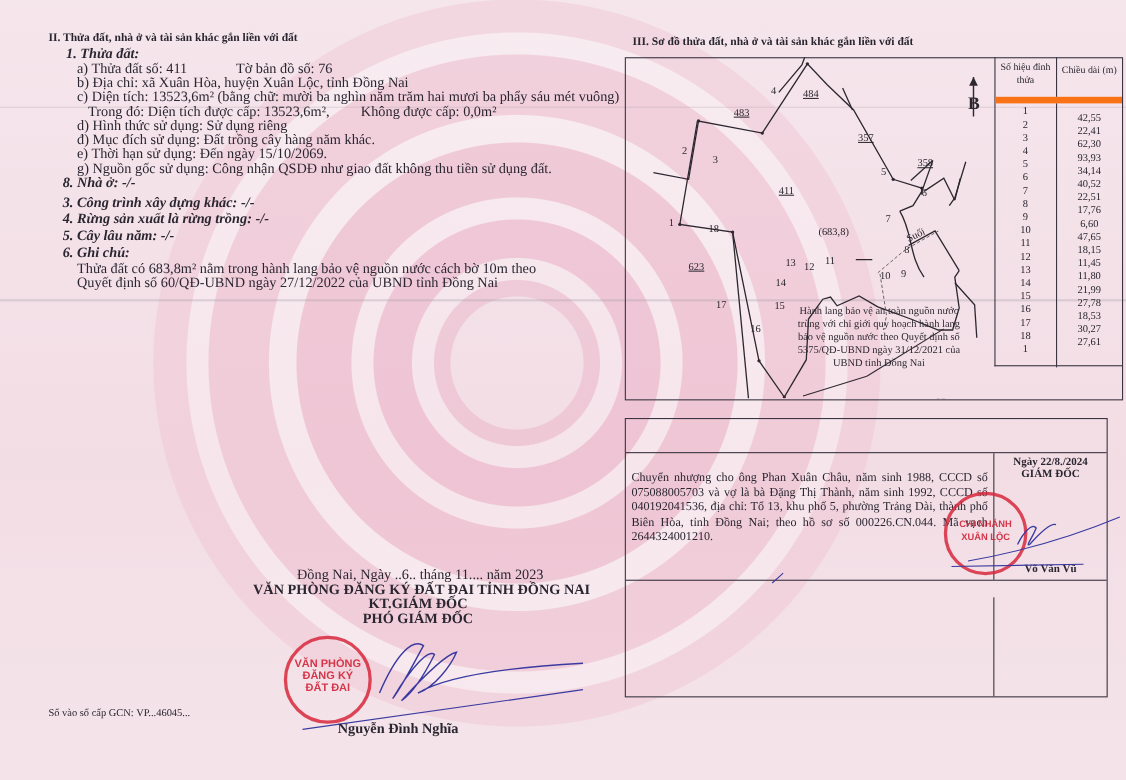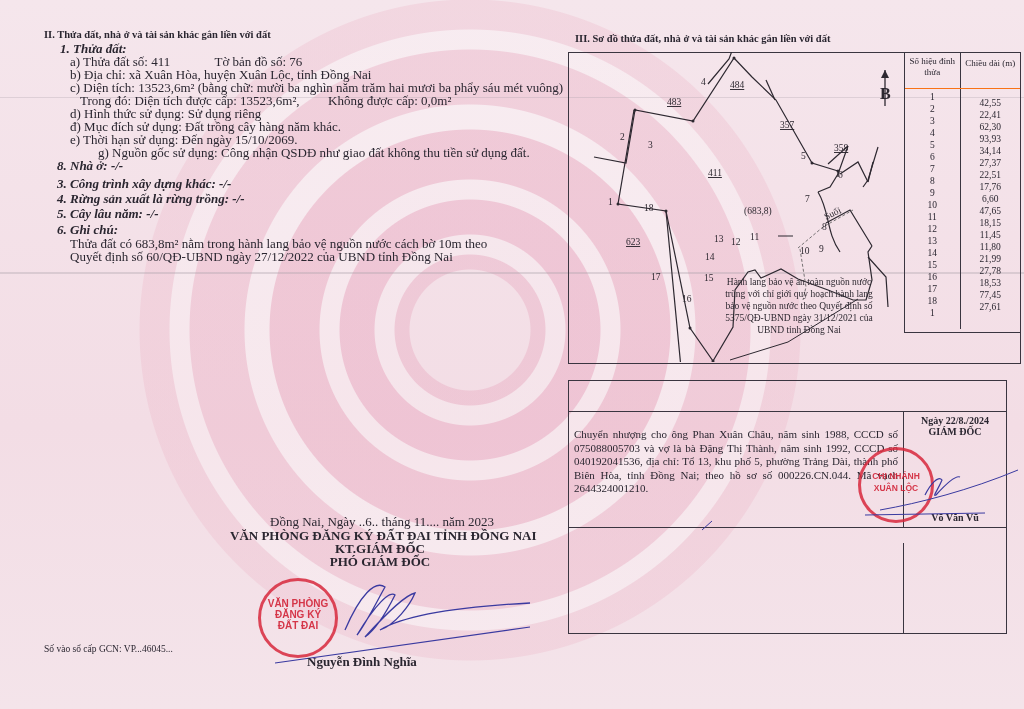--- a/index.html
+++ b/index.html
@@ -49,21 +49,21 @@
 <div class="abs t" style="left:70px;top:69px;">b) Địa chỉ: xã Xuân Hòa, huyện Xuân Lộc, tỉnh Đồng Nai</div>
 <div class="abs t" style="left:70px;top:82px;">c) Diện tích: 13523,6m² (bằng chữ: mười ba nghìn năm trăm hai mươi ba phẩy sáu mét vuông)</div>
 <div class="abs t" style="left:80px;top:95px;">
   <span>Trong đó: Diện tích được cấp: 13523,6m²,</span>
   <span style="display:inline-block;width:22px"></span>
   <span>Không được cấp: 0,0m²</span>
 </div>
 <div class="abs t" style="left:70px;top:108px;">d) Hình thức sử dụng: Sử dụng riêng</div>
 <div class="abs t" style="left:70px;top:121px;">đ) Mục đích sử dụng: Đất trồng cây hàng năm khác.</div>
 <div class="abs t" style="left:70px;top:134px;">e) Thời hạn sử dụng: Đến ngày 15/10/2069.</div>
-<div class="abs t" style="left:70px;top:147px;margin-left:28px;">g) Nguồn gốc sử dụng: Công nhận QSDĐ như giao đất không thu tiền sử dụng đất.</div>
+<div class="abs t" style="left:70px;top:147px;">g) Nguồn gốc sử dụng: Công nhận QSDĐ như giao đất không thu tiền sử dụng đất.</div>
 <div class="abs t b i" style="left:57px;top:160px;">8. Nhà ở: -/-</div>
 <div class="abs t b i" style="left:57px;top:178px;">3. Công trình xây dựng khác:  -/-</div>
 <div class="abs t b i" style="left:57px;top:193px;">4. Rừng sản xuất là rừng trồng: -/-</div>
 <div class="abs t b i" style="left:57px;top:208px;">5. Cây lâu năm: -/-</div>
 <div class="abs t b i" style="left:57px;top:224px;">6. Ghi chú:</div>
 <div class="abs t" style="left:70px;top:238px;">Thửa đất có 683,8m² nằm trong hành lang bảo vệ nguồn nước cách bờ 10m theo</div>
 <div class="abs t" style="left:70px;top:251px;">Quyết định số 60/QĐ-UBND ngày 27/12/2022 của UBND tỉnh Đồng Nai</div>
 
 <div class="abs t" style="left:270px;top:516px;">Đồng Nai, Ngày ..6.. tháng 11.... năm 2023</div>
 <div class="abs t b" style="left:230px;top:530px;width:300px;text-align:center;">VĂN PHÒNG ĐĂNG KÝ ĐẤT ĐAI TỈNH ĐỒNG NAI</div>
@@ -164,21 +164,21 @@
   <g font-family="Liberation Serif, serif" font-size="9.5" fill="#2d2830" text-anchor="middle">
     <text x="231" y="233">Hành lang bảo vệ an toàn nguồn nước</text>
     <text x="231" y="245">trùng với chỉ giới quy hoạch hành lang</text>
     <text x="231" y="257">bảo vệ nguồn nước theo Quyết định số</text>
     <text x="231" y="269">5375/QĐ-UBND ngày 31/12/2021 của</text>
     <text x="231" y="281">UBND tỉnh Đồng Nai</text>
   </g>
 </svg>
 
 <div class="abs" style="left:904px;top:52px;width:115px;height:280px;border-left:1px solid #3a3540;border-bottom:1px solid #3a3540;">
-  <div style="display:flex;border-bottom:1px solid #f97316;height:36px;font-size:9px;line-height:11px;text-align:center;">
+  <div style="display:flex;border-bottom:6px solid #f97316;height:36px;font-size:9px;line-height:11px;text-align:center;">
     <div style="width:55px;padding-top:4px;border-right:1px solid #3a3540;">Số hiệu đỉnh thửa</div>
     <div style="width:60px;padding-top:6px;">Chiều dài (m)</div>
   </div>
   <div style="display:flex;font-size:9.5px;line-height:12px;">
     <div style="width:55px;border-right:1px solid #3a3540;text-align:center;padding-top:2px;height:238px;">
       <div>1</div>
         <div>2</div>
         <div>3</div>
         <div>4</div>
         <div>5</div>
@@ -196,32 +196,32 @@
         <div>17</div>
         <div>18</div>
         <div>1</div>
     </div>
     <div style="width:60px;text-align:center;padding-top:8px;">
       <div>42,55</div>
         <div>22,41</div>
         <div>62,30</div>
         <div>93,93</div>
         <div>34,14</div>
-        <div>27,37</div>
+        <div>40,52</div>
         <div>22,51</div>
         <div>17,76</div>
         <div>6,60</div>
         <div>47,65</div>
         <div>18,15</div>
         <div>11,45</div>
         <div>11,80</div>
         <div>21,99</div>
         <div>27,78</div>
         <div>18,53</div>
-        <div>77,45</div>
+        <div>30,27</div>
         <div>27,61</div>
     </div>
   </div>
 </div>
 
 <div class="lower-box">
   <div style="display:flex;height:30px;border-bottom:1px solid #3a3540;font-size:9.5px;">
   </div>
   <div style="display:flex;height:115px;border-bottom:1px solid #3a3540;">
     <div style="width:324px;border-right:1px solid #3a3540;padding:16px 5px 0 5px;font-size:11px;line-height:13.5px;text-align:justify;">Chuyển nhượng cho ông Phan Xuân Châu, năm sinh 1988, CCCD số 075088005703 và vợ là bà Đặng Thị Thành, năm sinh 1992, CCCD số 040192041536, địa chỉ: Tổ 13, khu phố 5, phường Trảng Dài, thành phố Biên Hòa, tỉnh Đồng Nai; theo hồ sơ số 000226.CN.044. Mã vạch 2644324001210.</div>

